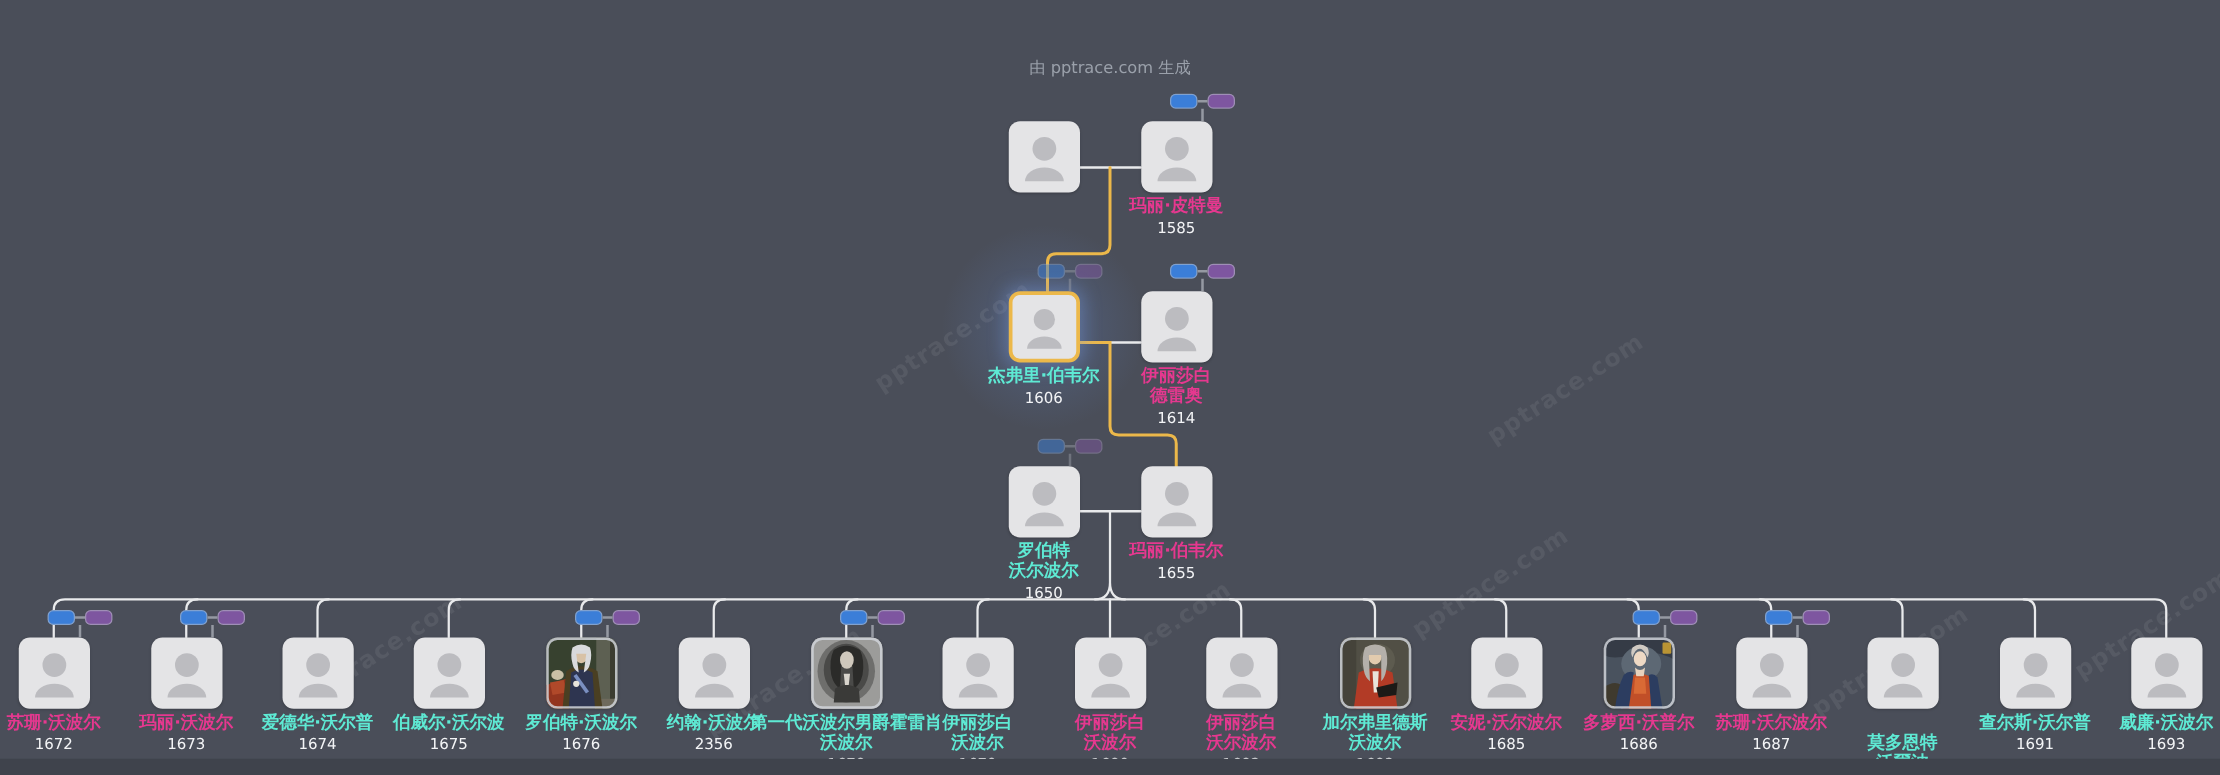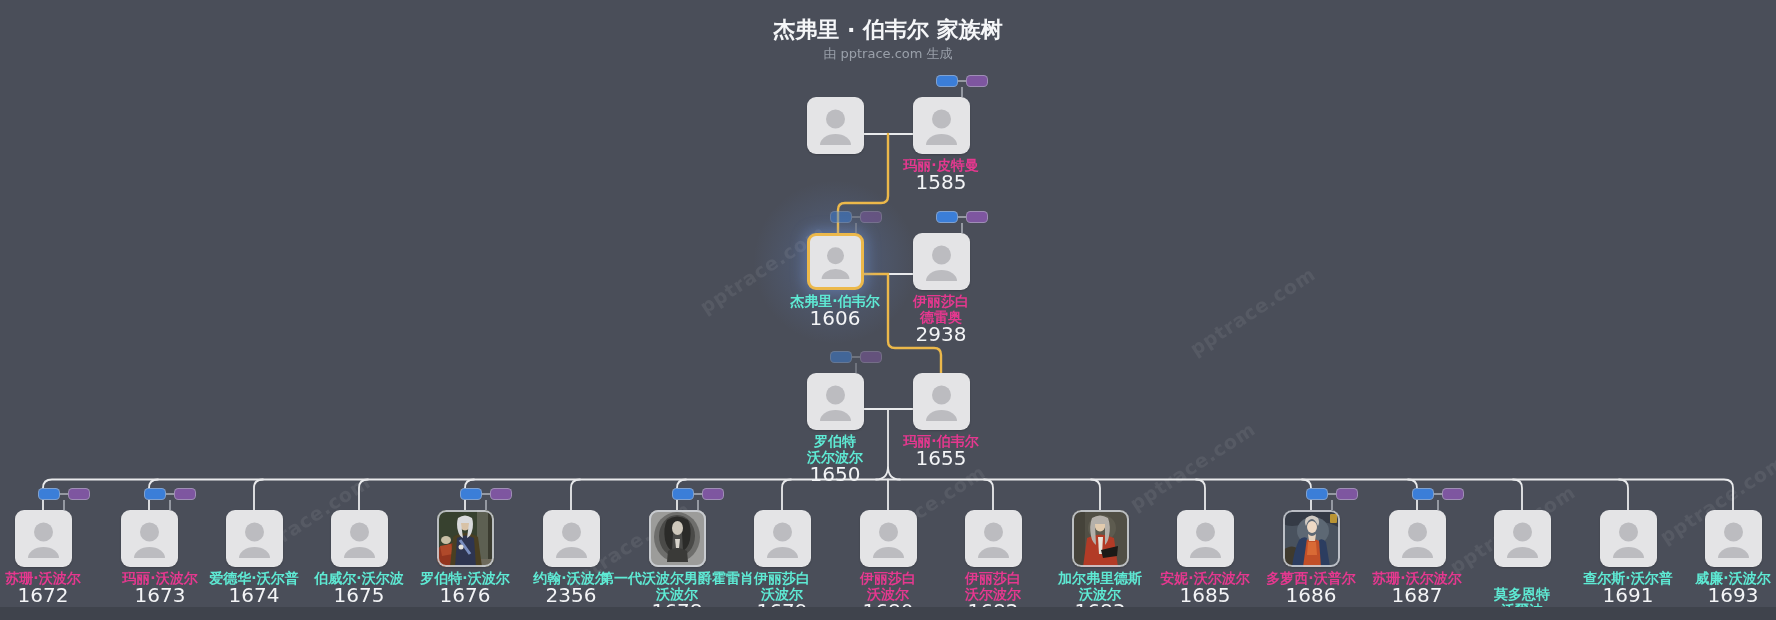--- a/index.html
+++ b/index.html
@@ -24,30 +24,29 @@
   .pair .pm{left:0;background:#3b7ed8;}
   .pair .pf{left:30px;background:#7e56a0;}
   .pair .plink{position:absolute;left:22px;top:5px;width:8px;height:2px;background:#9599a2;}
   .pair .pstem{position:absolute;left:25px;top:12px;width:2px;height:10px;background:#9599a2;}
   .pair.faded{opacity:.5;}
   .label{position:absolute;transform:translateX(-50%);text-align:center;z-index:6;
          font-weight:700;font-size:14px;line-height:16px;white-space:nowrap;}
   .label .nm{display:block;}
   .label.male .nm{color:#5eead4;}
   .label.female .nm{color:#e5388f;}
-  .label .yr{display:block;font-weight:400;font-size:20px;line-height:19px;color:#f3f4f6;}
+  .label .yr{display:block;font-weight:400;font-size:12px;line-height:19px;color:#f3f4f6;}
   .wm{position:absolute;z-index:3;color:rgba(255,255,255,.07);font-size:19px;font-weight:700;
       letter-spacing:1px;transform:rotate(-33deg);white-space:nowrap;pointer-events:none;}
   .bottom-band{position:absolute;left:0;top:607px;width:1776px;height:13px;background:#3f434c;z-index:7;}
 </style>
 </head>
 <body>
 
 <div class="stage">
-  <div class="title">杰弗里 · 伯韦尔 家族树</div>
   <div class="subtitle">由 pptrace.com 生成</div>
   <svg id="connectors" width="1776" height="620">
       <path d="M863.5 134 H912.5" stroke="#e9eaec" stroke-width="2" fill="none" stroke-linecap="round"></path>
       <path d="M864 274 H912.5" stroke="#e9eaec" stroke-width="2" fill="none" stroke-linecap="round"></path>
       <path d="M864 409 H912.5" stroke="#e9eaec" stroke-width="2" fill="none" stroke-linecap="round"></path>
       <path d="M888 409 V466 Q888 479.5 876 479.5 M888 466 Q888 479.5 900 479.5" stroke="#e9eaec" stroke-width="1.8" fill="none" stroke-linecap="round"></path>
       <path d="M43 510 V488 Q43 479.5 52 479.5 H1724 Q1733 479.5 1733 488 V510" stroke="#e9eaec" stroke-width="1.8" fill="none" stroke-linecap="round"></path>
       <path d="M158 479.5 Q149 479.5 149 488 V510" stroke="#e9eaec" stroke-width="1.8" fill="none" stroke-linecap="round"></path>
       <path d="M263 479.5 Q254 479.5 254 488 V510" stroke="#e9eaec" stroke-width="1.8" fill="none" stroke-linecap="round"></path>
       <path d="M368 479.5 Q359 479.5 359 488 V510" stroke="#e9eaec" stroke-width="1.8" fill="none" stroke-linecap="round"></path>
@@ -124,21 +123,21 @@
       </div>
       <div class="pair" style="left: 936px; top: 211px;">
         <div class="pm"></div>
         <div class="plink"></div>
         <div class="pf"></div>
         <div class="pstem"></div>
       </div>
       <div class="label female" style="left: 941px; top: 293px;">
         <span class="nm">伊丽莎白</span>
         <span class="nm">德雷奥</span>
-        <span class="yr">2938</span>
+        <span class="yr">1614</span>
       </div>
       <div class="card" style="left: 806.5px; top: 373px;">
         <svg viewBox="0 0 57 57">
           <circle cx="28.5" cy="22" r="9.5" fill="#bcbcc0"></circle>
           <path d="M13 48 A15.5 11 0 0 1 44 48 Z" fill="#bcbcc0"></path>
         </svg>
       </div>
       <div class="pair faded" style="left: 830px; top: 351px;">
         <div class="pm"></div>
         <div class="plink"></div>
@@ -181,21 +180,21 @@
           <circle cx="28.5" cy="22" r="9.5" fill="#bcbcc0"></circle>
           <path d="M13 48 A15.5 11 0 0 1 44 48 Z" fill="#bcbcc0"></path>
         </svg>
       </div>
       <div class="pair" style="left: 144px; top: 488px;">
         <div class="pm"></div>
         <div class="plink"></div>
         <div class="pf"></div>
         <div class="pstem"></div>
       </div>
-      <div class="label female" style="left: 160px; top: 570px;">
+      <div class="label female" style="left: 149px; top: 570px;">
         <span class="nm">玛丽·沃波尔</span>
         <span class="yr">1673</span>
       </div>
       <div class="card" style="left: 225.5px; top: 510px;">
         <svg viewBox="0 0 57 57">
           <circle cx="28.5" cy="22" r="9.5" fill="#bcbcc0"></circle>
           <path d="M13 48 A15.5 11 0 0 1 44 48 Z" fill="#bcbcc0"></path>
         </svg>
       </div>
       <div class="label male" style="left: 254px; top: 570px;">

